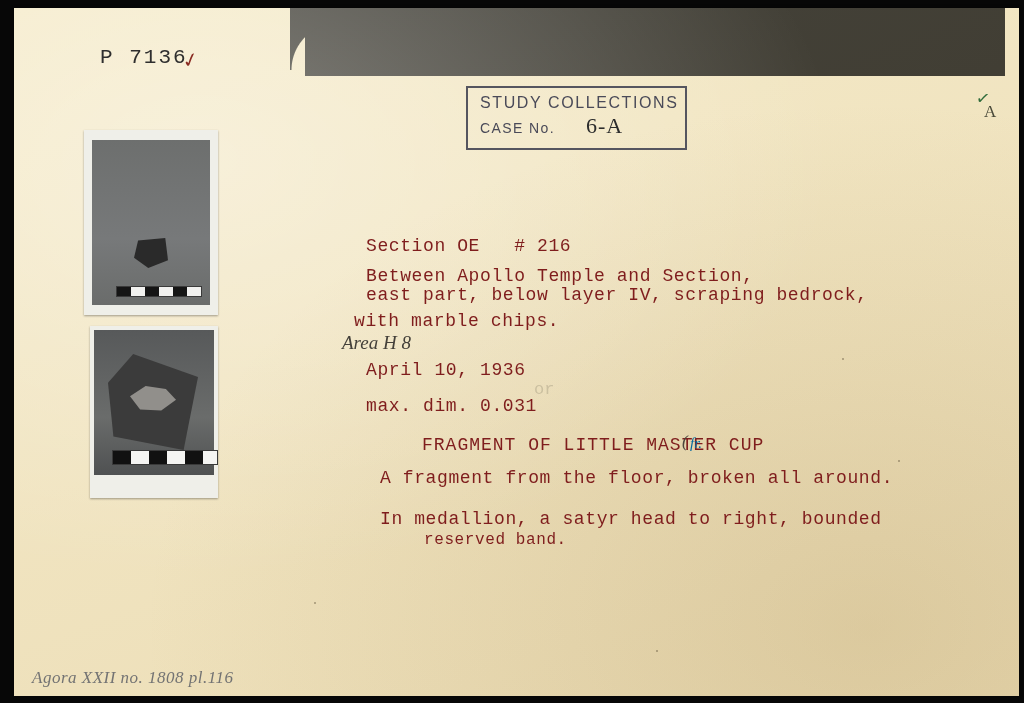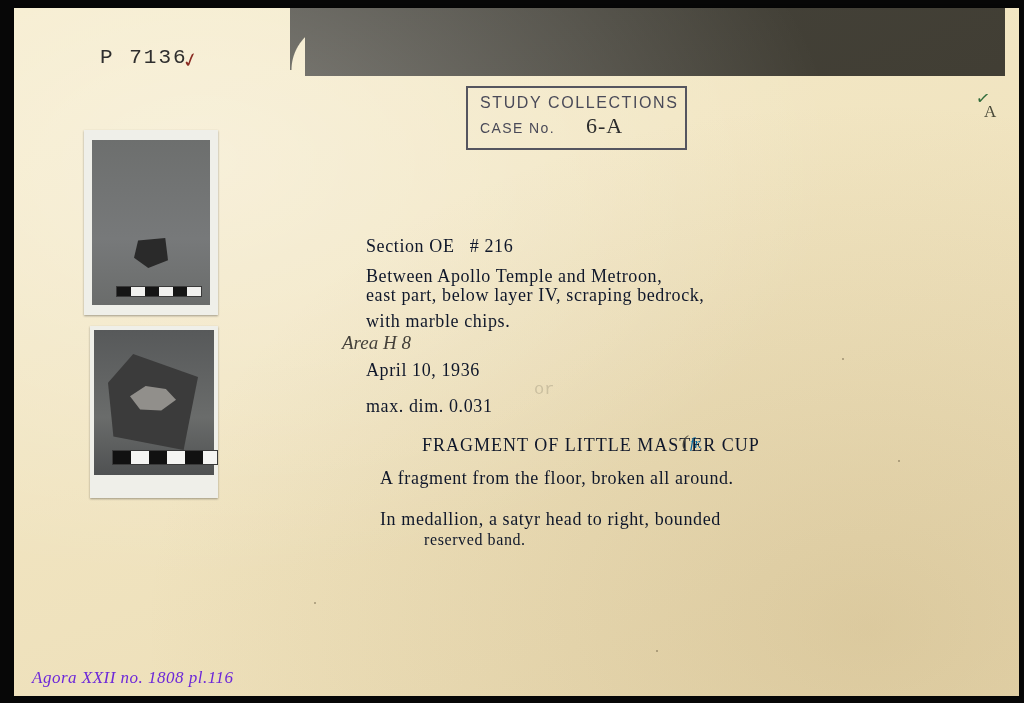--- a/index.html
+++ b/index.html
@@ -74,22 +74,22 @@
     inset: 0;
     background:
       radial-gradient(ellipse at 18% 22%, rgba(255,255,255,0.35), rgba(255,255,255,0) 55%),
       radial-gradient(ellipse at 85% 90%, rgba(160,130,70,0.22), rgba(160,130,70,0) 60%),
       linear-gradient(160deg, rgba(255,250,220,0.25), rgba(214,190,135,0.25));
     pointer-events: none;
   }
 
   
   .typed {
-    font-family: Liberation Serif, serif;
-    color: #0f172a;
+    font-family: Liberation Mono, monospace;
+    color: #7f1d1d;
     letter-spacing: 0.6px;
     white-space: pre;
   }
   .hand {
     font-family: "Liberation Serif", serif;
     color: #3a3730;
     font-style: italic;
   }
 
   
@@ -229,21 +229,21 @@
   }
   #scale-top { left: 24px; top: 146px; width: 84px; }
   #scale-bottom {
     left: 18px; top: 120px; width: 104px; height: 13px;
     background: repeating-linear-gradient(90deg, #111 0 18px, #f4f4f2 18px 36px);
   }
 
   #line-section   { position: absolute; left: 352px; top: 228px; font-size: 18px; }
   #line-between   { position: absolute; left: 352px; top: 258px; font-size: 18px; }
   #line-eastpart  { position: absolute; left: 352px; top: 277px; font-size: 18px; }
-  #line-marble    { position: absolute; left: 352px; top: 303px; font-size: 18px; }
+  #line-marble    { position: absolute; left: 340px; top: 303px; font-size: 18px; }
   #line-date      { position: absolute; left: 352px; top: 352px; font-size: 18px; }
   #line-maxdim    { position: absolute; left: 352px; top: 388px; font-size: 18px; }
   #line-title     { position: absolute; left: 366px; top: 427px; font-size: 18px; letter-spacing: 1px; margin-left: 42px; }
   #line-desc1     { position: absolute; left: 366px; top: 460px; font-size: 18px; }
   #line-desc2     { position: absolute; left: 366px; top: 481px; font-size: 18px; margin-top: 20px; }
   #line-desc3     { position: absolute; left: 366px; top: 502px; font-size: 18px; }
   #line-desc4     { position: absolute; left: 366px; top: 523px; font-size: 16px; margin-left: 44px; }
 
   
   #area-note {
@@ -282,21 +282,21 @@
     white-space: pre;
   }
 
   
   #bottom-ref {
     position: absolute;
     left: 18px;
     top: 660px;
     font-family: "Liberation Serif", serif;
     font-size: 17px;
-    color: #6d28d9;
+    color: #737373;
     font-style: italic;
     letter-spacing: 0.5px;
   }
 
   
   .speck {
     position: absolute;
     width: 2px; height: 2px;
     background: rgba(70,60,40,0.45);
     border-radius: 50%;
@@ -336,21 +336,21 @@
     <div class="photo-mount" id="photo-bottom">
       <div class="photo-frame">
         <div id="sherd-bottom">
           <div class="motif"></div>
         </div>
         <div class="scalebar" id="scale-bottom"></div>
       </div>
     </div>
 
     <div class="typed" id="line-section">Section OE   # 216</div>
-    <div class="typed" id="line-between">Between Apollo Temple and Metroon,</div>
+    <div class="typed" id="line-between">Between Apollo Temple and Section,</div>
     <div class="typed" id="line-eastpart">east part, below layer IV, scraping bedrock,</div>
     <div class="typed" id="line-marble">with marble chips.</div>
 
     <div class="hand" id="area-note">Area H 8</div>
 
     <div class="typed" id="line-date">April 10, 1936</div>
     <div class="typed" id="line-maxdim">max. dim. 0.031</div>
     <div id="ghost-line">or</div>
 
     <div class="typed" id="line-title">FRAGMENT OF LITTLE MASTER CUP</div>

